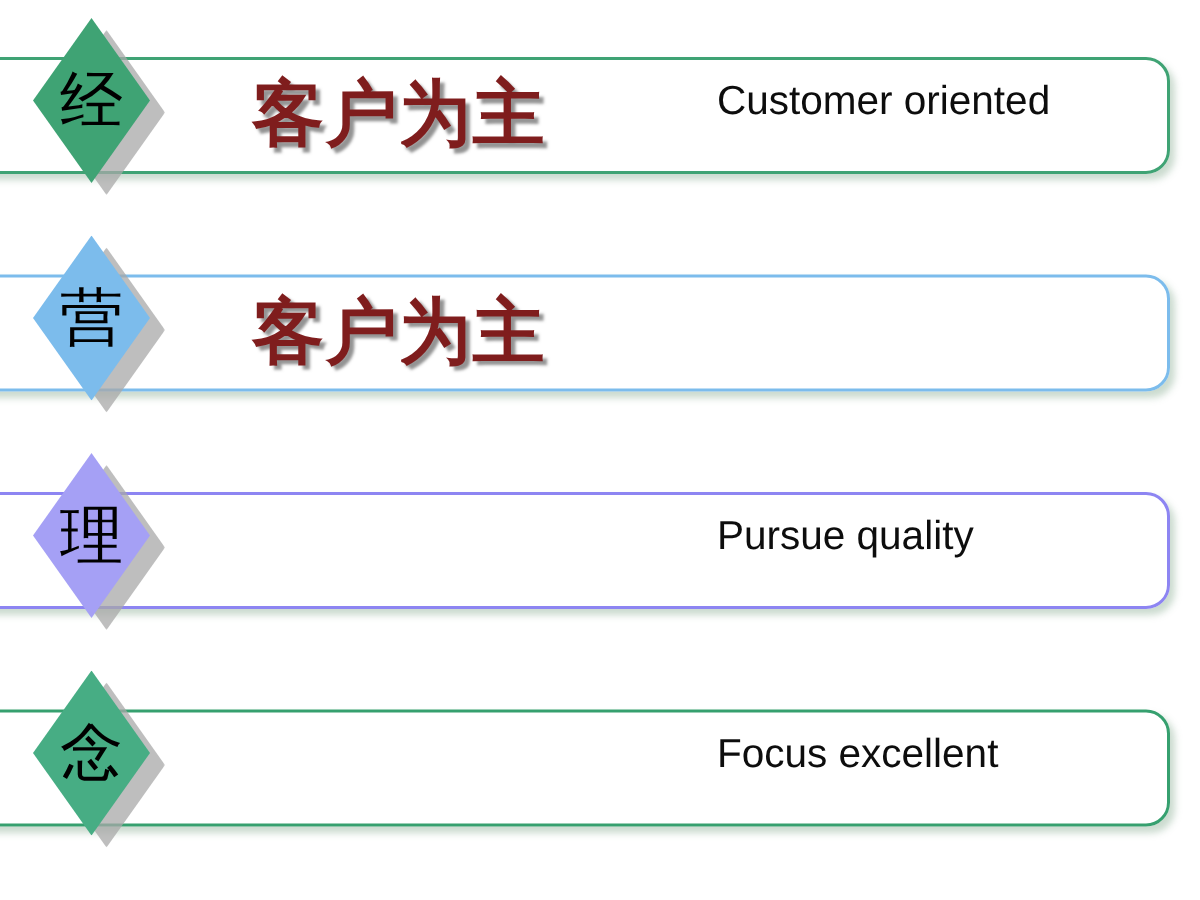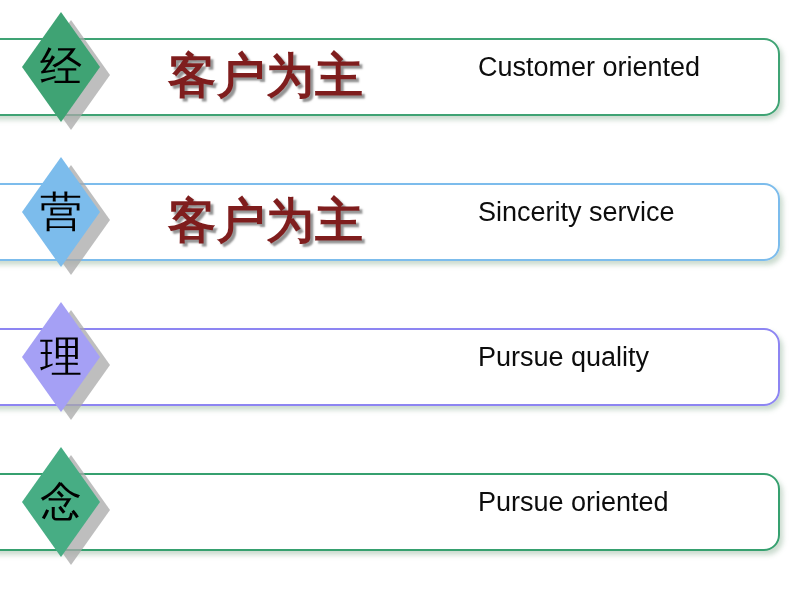--- a/index.html
+++ b/index.html
@@ -137,36 +137,35 @@
   </div>
 
   <div class="value-row" style="top:145px;">
     <div class="banner-shadow"></div>
     <div class="banner" style="border-color: rgb(124, 188, 236);"></div>
     <div class="diamond-shadow"></div>
     <div class="diamond" style="background: rgb(124, 188, 236);">
       <span class="diamond-char">营</span>
     </div>
     <div class="cn-text">客户为主</div>
-    <div class="en-text">Sincerity service</div>
   </div>
 
   <div class="value-row" style="top:290px;">
     <div class="banner-shadow"></div>
     <div class="banner" style="border-color: rgb(141, 133, 242);"></div>
     <div class="diamond-shadow"></div>
     <div class="diamond" style="background: rgb(165, 160, 245);">
       <span class="diamond-char">理</span>
     </div>
     <div class="en-text">Pursue  quality</div>
   </div>
 
   <div class="value-row" style="top:435px;">
     <div class="banner-shadow"></div>
     <div class="banner" style="border-color: rgb(54, 160, 111);"></div>
     <div class="diamond-shadow"></div>
     <div class="diamond" style="background: rgb(71, 173, 132);">
       <span class="diamond-char">念</span>
     </div>
-    <div class="en-text">Pursue oriented</div>
+    <div class="en-text">Focus excellent</div>
   </div>
 
 </div>
 
 </body></html>

